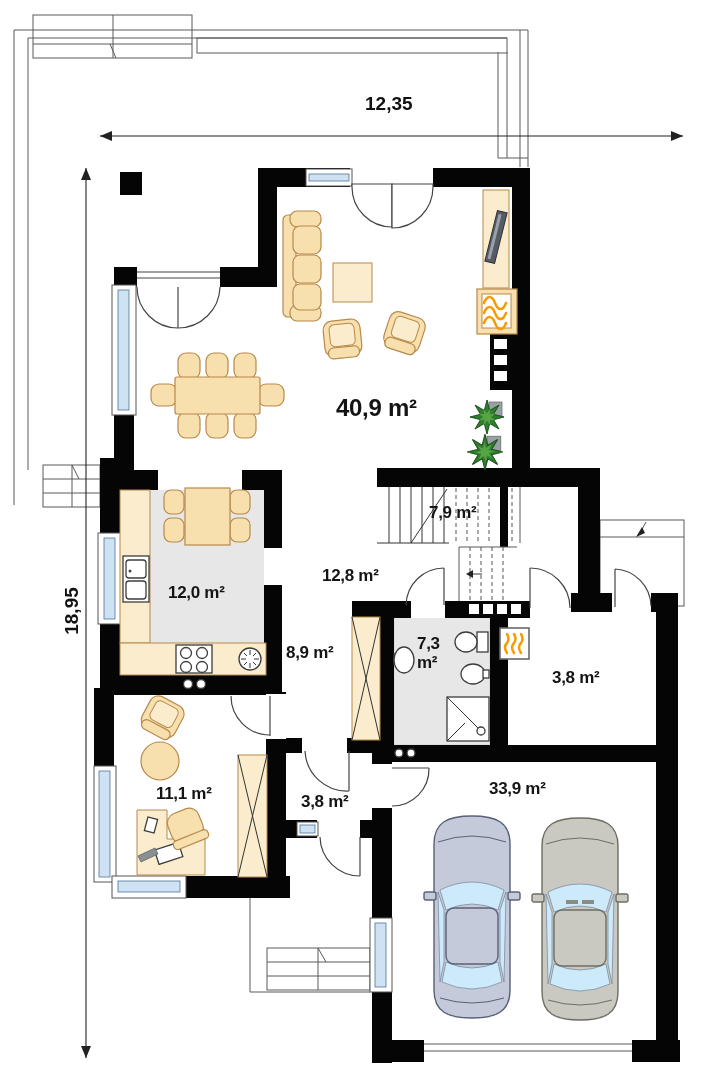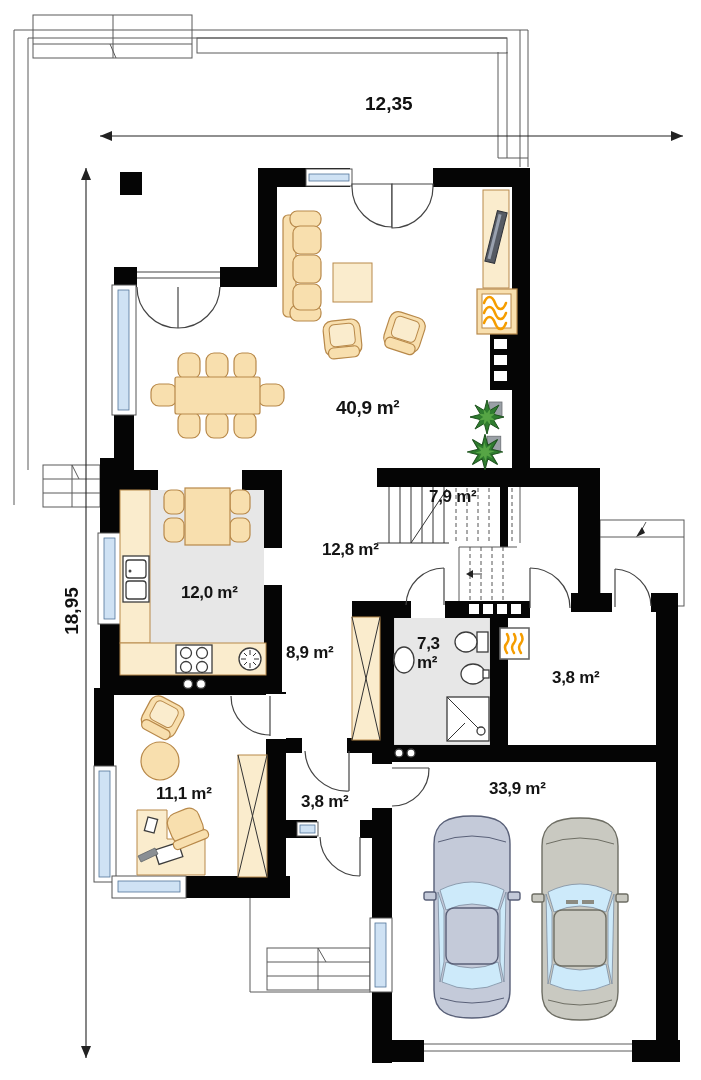--- a/index.html
+++ b/index.html
@@ -1,21 +1,21 @@
 <!DOCTYPE html>
 <html style="--wall: #050505; --floor-gray: #e7e7e7; --furniture-fill: #f8dfae; --furniture-stroke: #b8894a; --glass: #cfe2f4; --flame: #f59d00; --plant: #2f7d2f; --car1: #c4cad9; --car2: #c9c9c1;"><head>
 <meta charset="utf-8">
 <style>
   html,body{margin:0;padding:0;background:#fff;}
   .stage{position:relative;width:701px;height:1080px;background:#fff;overflow:hidden;
          font-family:"Liberation Sans",sans-serif;}
   .stage svg{position:absolute;left:0;top:0;}
   .area-label{position:absolute;font-weight:700;font-size:17px;color:#141414;
               letter-spacing:-0.3px;white-space:nowrap;line-height:19px;}
-  .area-label.big{font-size:19px;}
+  .area-label.big{font-size:24px;}
   .dim-label{position:absolute;font-weight:700;font-size:19px;color:#111;white-space:nowrap;}
   .dim-label.vert{transform:rotate(-90deg);transform-origin:center;}
   
   .wall{fill:var(--wall,#050505);stroke:none;}
   .open{fill:#fff;stroke:none;}
   .floor{fill:var(--floor-gray,#e7e7e7);stroke:#bbb;stroke-width:.5;}
   .furn{fill:var(--furniture-fill,#f8dfae);stroke:var(--furniture-stroke,#b8894a);stroke-width:1.2;}
   .furnlite{fill:#faeccd;stroke:var(--furniture-stroke,#b8894a);stroke-width:1;}
   .glass{fill:var(--glass,#cfe2f4);stroke:#51749a;stroke-width:.8;}
   .winbox{fill:#fff;stroke:#555;stroke-width:1;}
@@ -425,23 +425,23 @@
     <polygon class="dimarrow" points="683,136 671,131 671,141"></polygon>
   </g>
   <g>
     <line class="dimln" x1="86" y1="168" x2="86" y2="1058"></line>
     <polygon class="dimarrow" points="86,168 81,180 91,180"></polygon>
     <polygon class="dimarrow" points="86,1058 81,1046 91,1046"></polygon>
   </g>
 </svg>
 
 <div class="area-label big" style="left:336px;top:398px;">40,9 m²</div>
-<div class="area-label" style="left:429px;top:487px;text-align:right;">7,9 m²</div>
-<div class="area-label" style="left:322px;top:540px;">12,8 m²</div>
-<div class="area-label" style="left:181px;top:583px;">12,0 m²</div>
+<div class="area-label" style="left:429px;top:503px;text-align:right;">7,9 m²</div>
+<div class="area-label" style="left:322px;top:566px;">12,8 m²</div>
+<div class="area-label" style="left:168px;top:583px;">12,0 m²</div>
 <div class="area-label" style="left:286px;top:643px;">8,9 m²</div>
 <div class="area-label" style="left:417px;top:634px;">
   <span>7,3</span><br>
   <span>m²</span>
 </div>
 <div class="area-label" style="left:552px;top:668px;">3,8 m²</div>
 <div class="area-label" style="left:156px;top:784px;text-align:right;">11,1 m²</div>
 <div class="area-label" style="left:301px;top:792px;">3,8 m²</div>
 <div class="area-label" style="left:489px;top:779px;">33,9 m²</div>
 

